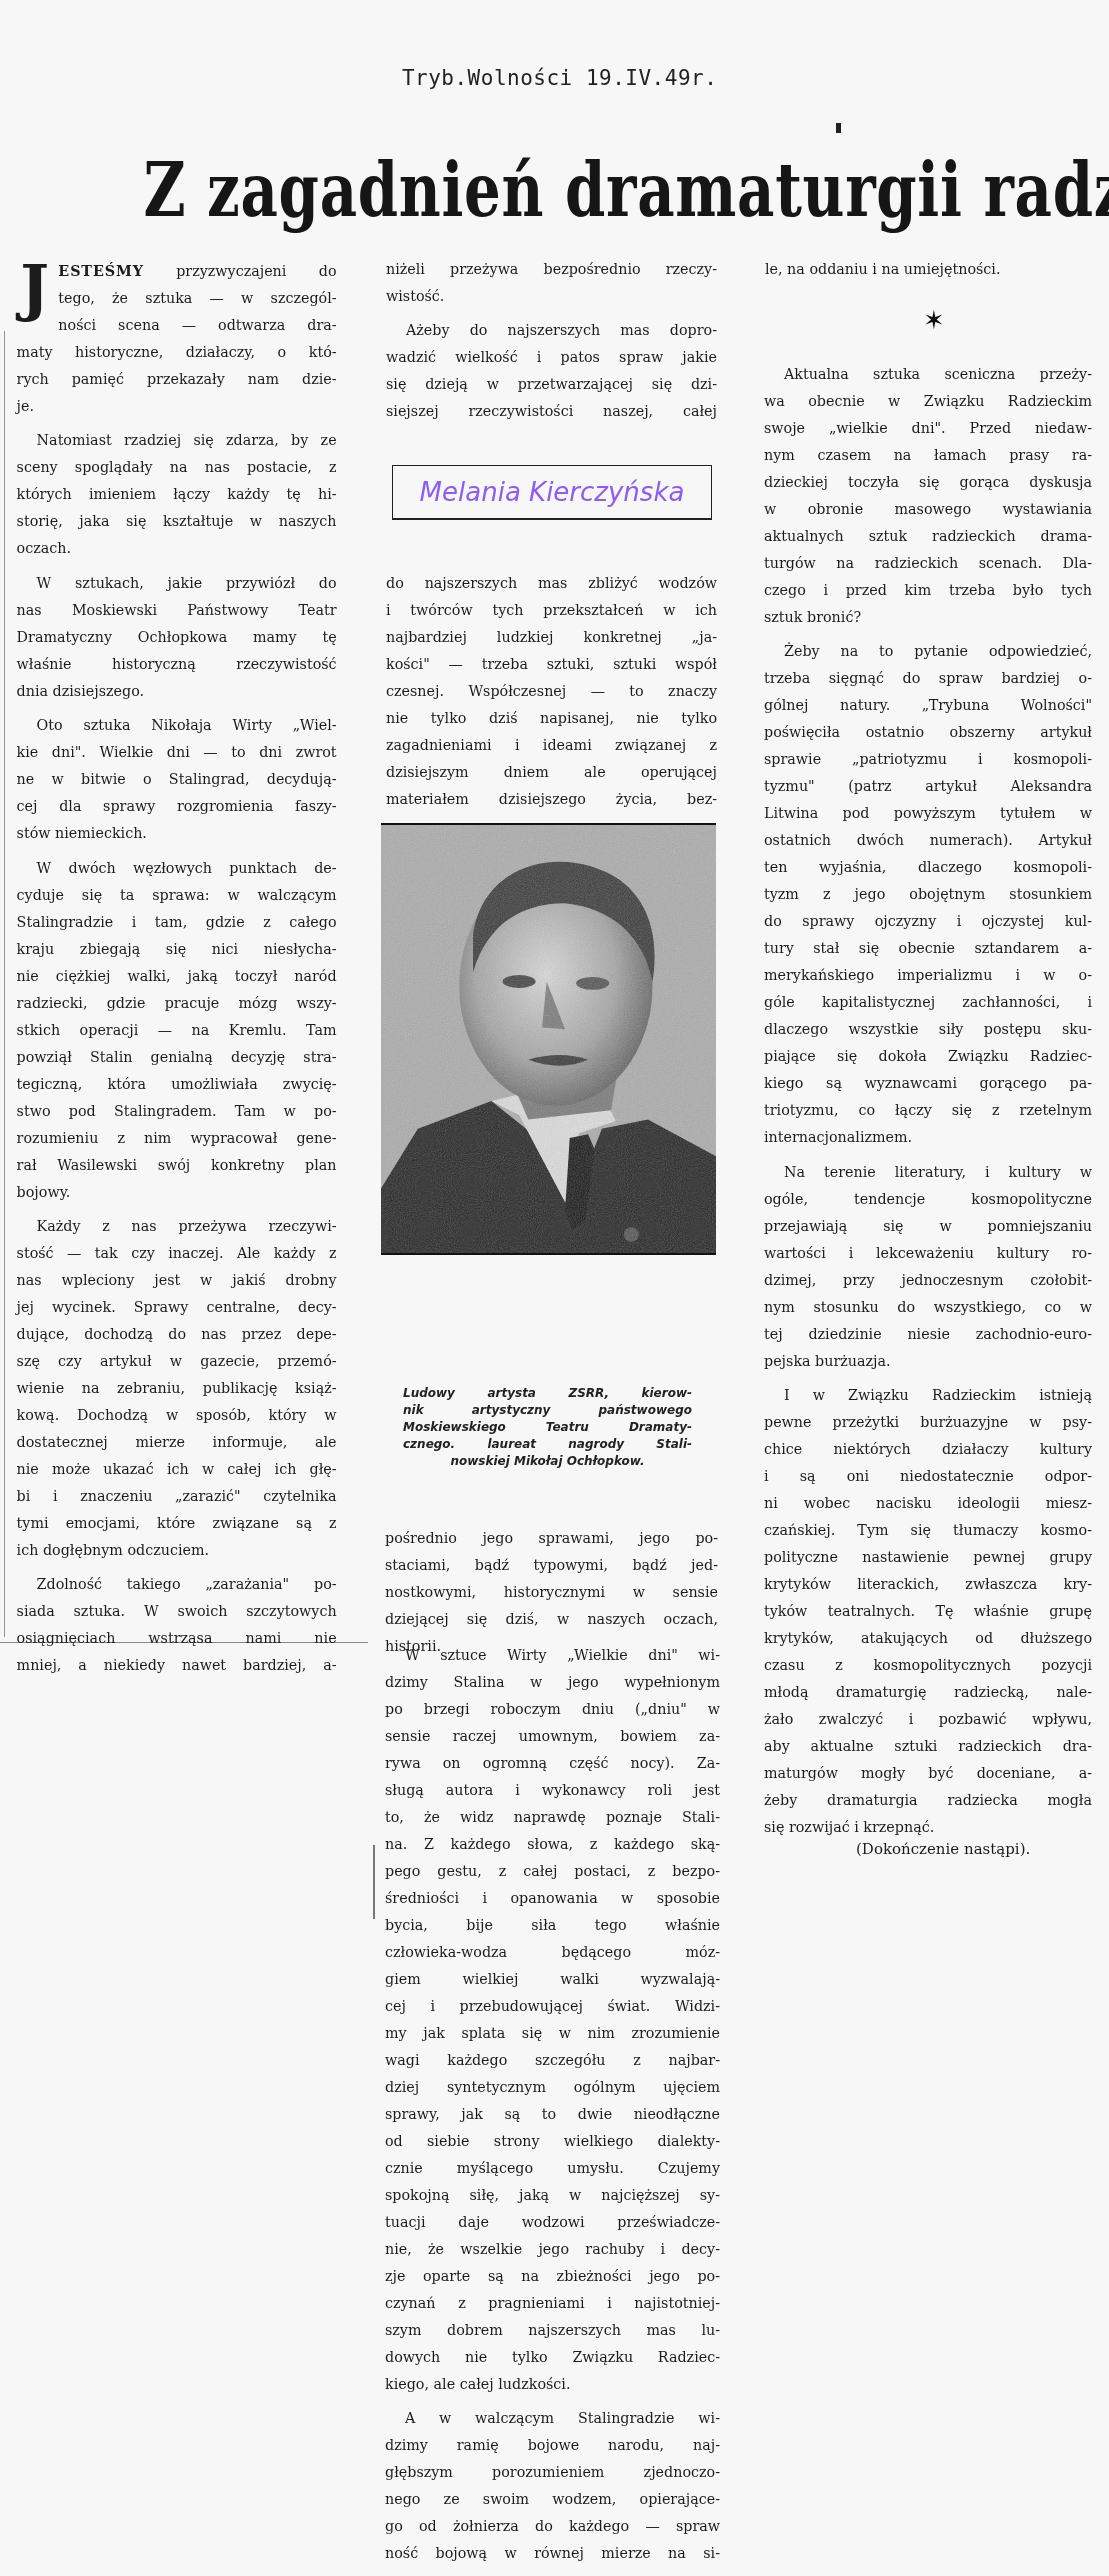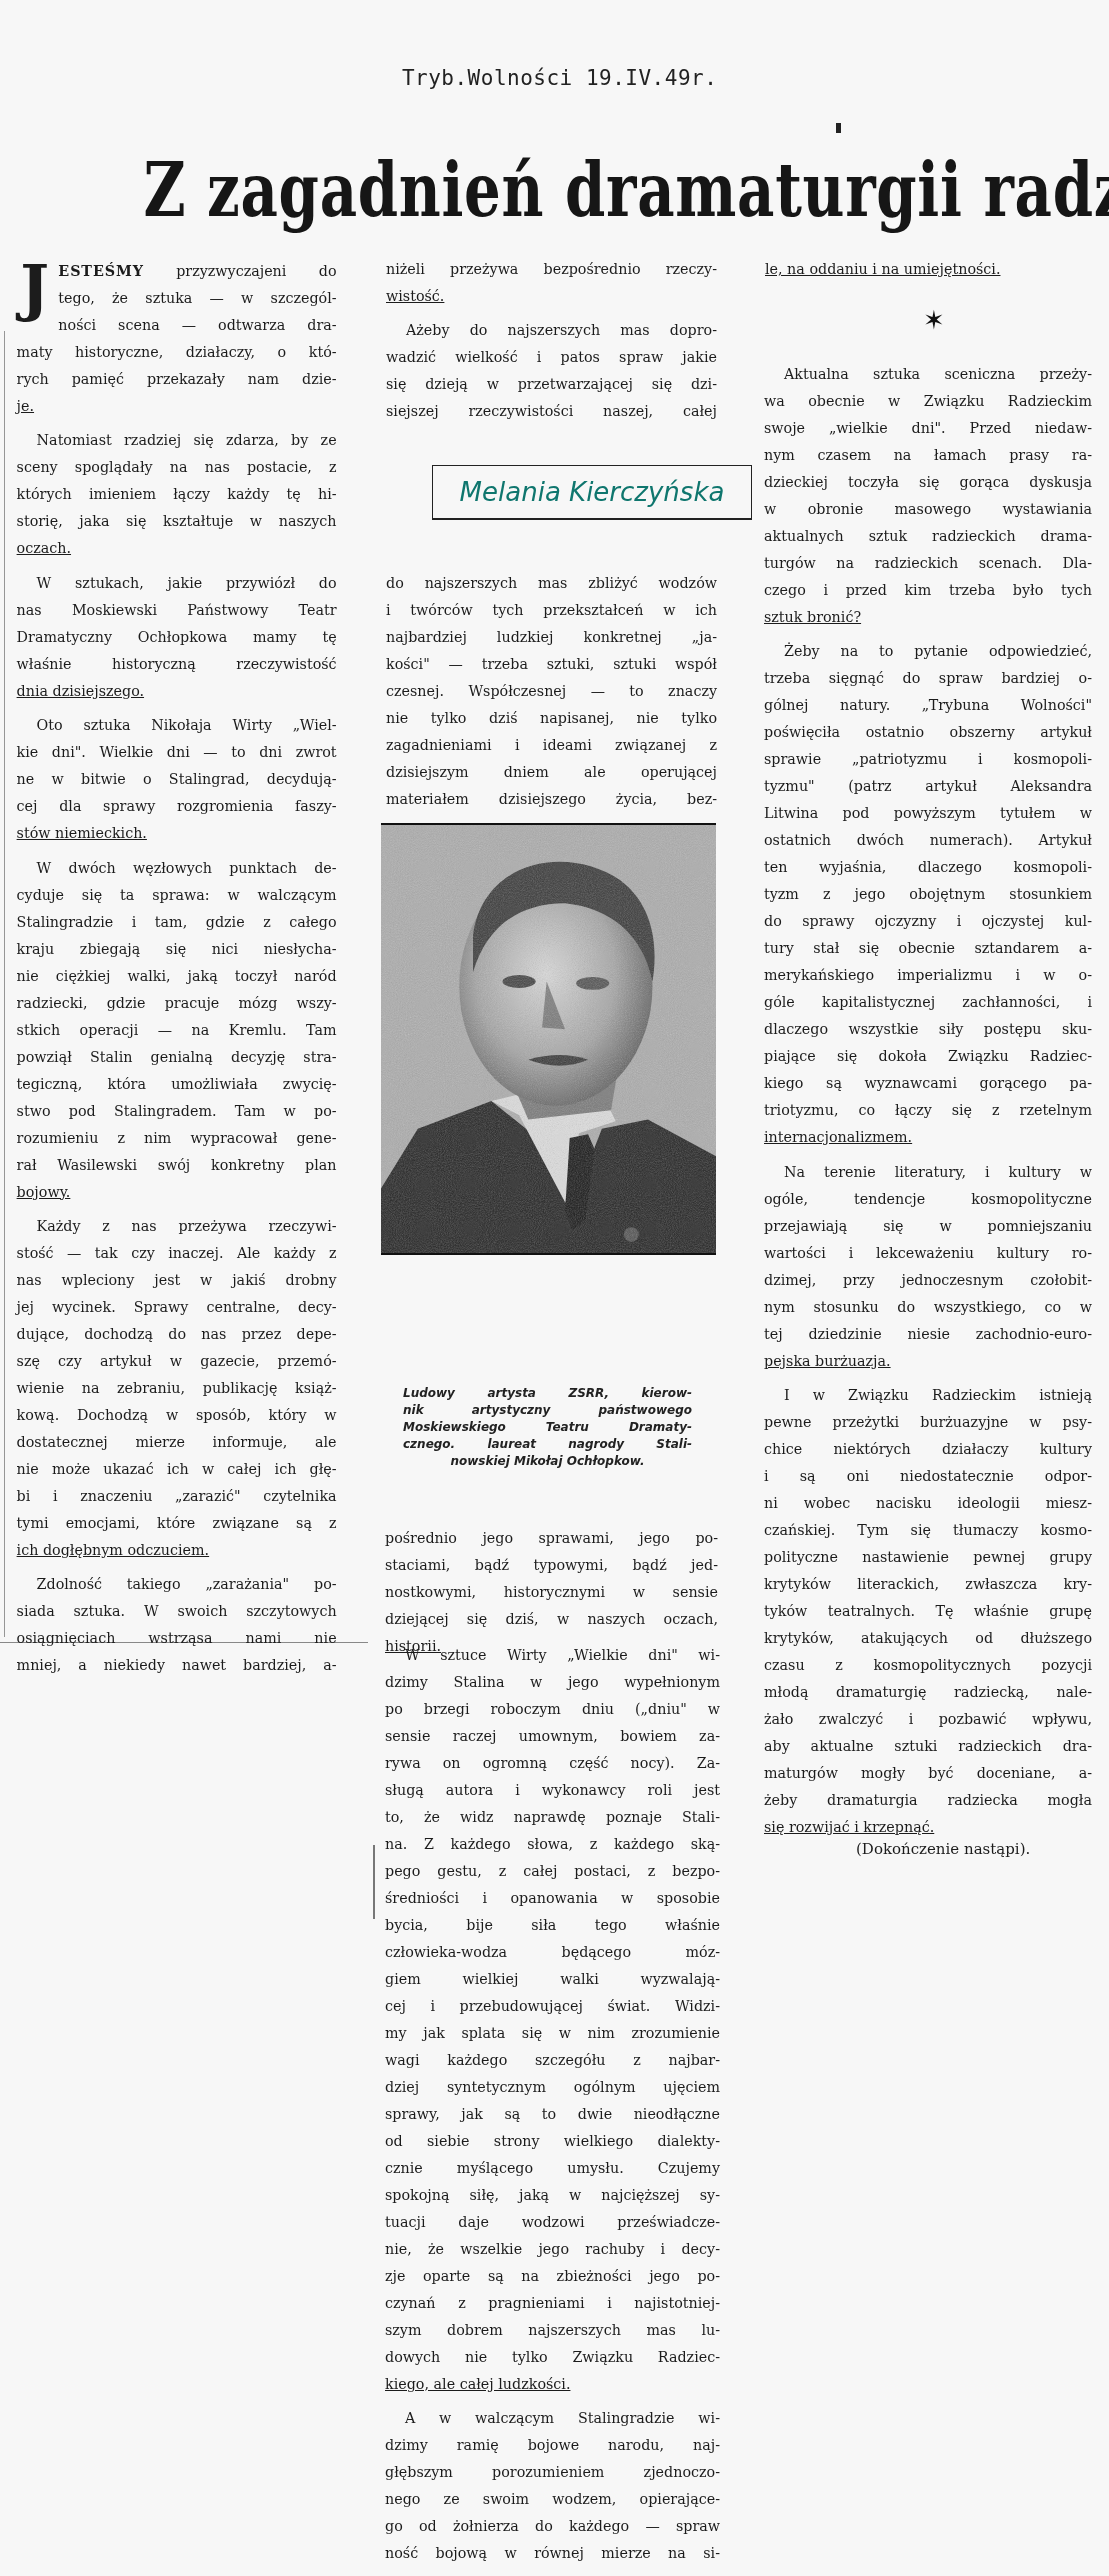--- a/index.html
+++ b/index.html
@@ -14,40 +14,40 @@
   }
   .dot { position: absolute; top: 123px; left: 836px; width: 4.6px; height: 10px; background: #222; }
   .headline {
     position: absolute; top: 140px; left: 28px; width: 1049px; text-align: center;
     font-family: "DejaVu Serif", serif; font-weight: bold; font-size: 74px; line-height: 101px;
     transform: scaleX(0.78); transform-origin: center; color: #161616; letter-spacing: 0.9px; white-space: nowrap;
   }
   .col { position: absolute; font-size: 14.3px; line-height: 27px; color: #1c1c1c; }
   .col p { margin: 0 0 7.4px 0; text-align: justify; text-align-last: left; }
   .col .line { display: block; white-space: nowrap; text-align: justify; text-align-last: justify; }
-  .col .line.last { text-align-last: left; text-decoration: underline; }
+  .col .line.last { text-align-last: left; }
   .col .indent { padding-left: 20px; }
   .col1 { left: 16.6px; top: 258px; width: 320px; }
   .col2 { left: 386px; top: 256px; width: 331px; }
   .col2b { left: 386px; top: 570px; width: 331px; }
   .col2c { left: 385px; top: 1525px; width: 333px; }
   .col2d { left: 385px; top: 1642px; width: 335px; }
   .col3 { left: 765px; top: 256px; width: 324px; }
   .col3b { left: 764px; top: 350px; width: 328px; }
   .dropcap {
     float: left; font-size: 61px; line-height: 52px; font-weight: bold; margin: 3.7px 9.2px 0 3.7px;
     font-family: "DejaVu Serif", serif;
   }
   .rule-left { position: absolute; left: 3.7px; top: 331px; width: 1.8px; height: 1306px; background: #555; opacity: 0.6; }
   .rule-bottom { position: absolute; left: 0; top: 1642px; width: 368px; height: 0.9px; background: #888; }
   .rule-mid { position: absolute; left: 373px; top: 1845px; width: 1.8px; height: 74px; background: #777; }
   .byline-box {
     position: absolute; left: 392px; top: 465px; width: 318px; height: 52px;
     border: 1.8px solid #222; border-bottom-width: 2.8px; display: flex; align-items: center; justify-content: center;
-    font-family: "DejaVu Sans", sans-serif; font-style: italic; font-size: 26px; color: #0f766e; margin-left: 40px;
+    font-family: "DejaVu Sans", sans-serif; font-style: italic; font-size: 26px; color: #8b5cf6;
   }
   .photo {
     position: absolute; left: 381px; top: 823px; width: 335px; height: 428px;
     border-top: 2.8px solid #111; border-bottom: 2.8px solid #111; overflow: hidden;
     background: #bdbdbd;
   }
   .caption {
     position: absolute; left: 403px; top: 1385px; width: 289px; font-style: italic; font-weight: bold;
     font-family: "DejaVu Sans", sans-serif; font-size: 12px; line-height: 17px; color: #222;
   }

